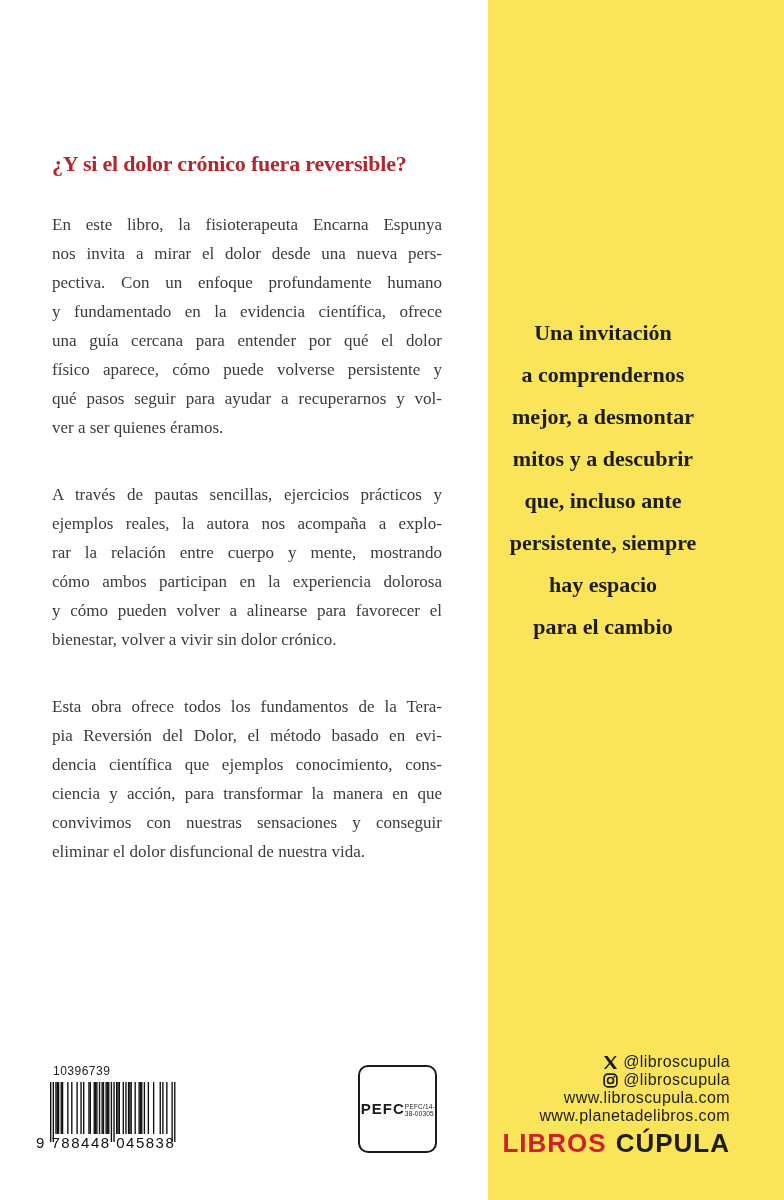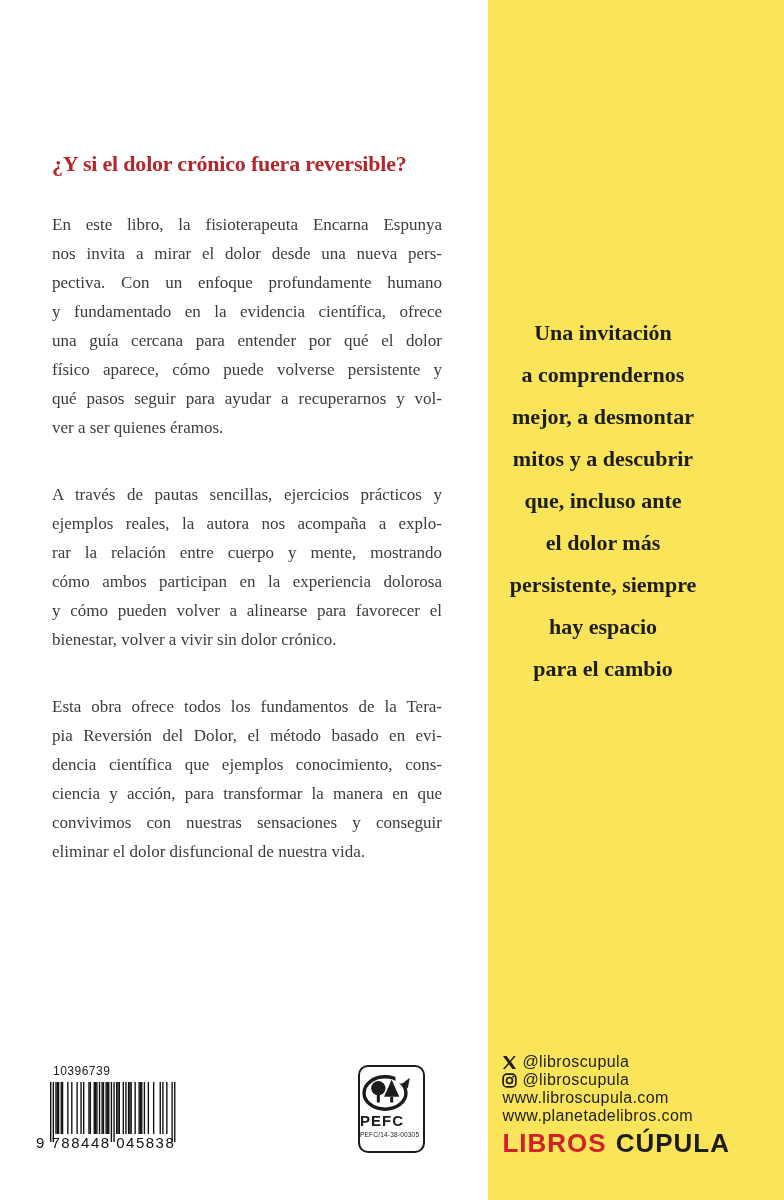--- a/index.html
+++ b/index.html
@@ -45,40 +45,40 @@
     font-family:"Liberation Sans",sans-serif;font-size:12px;color:#222;
     margin:0 0 4px 17px;letter-spacing:0.5px;
   }
   .bc-bars{display:block;margin-left:14px;fill:#111;}
   .bc-digits{
     font-family:"Liberation Sans",sans-serif;font-size:15px;color:#111;
     letter-spacing:1.5px;margin-top:-8px;white-space:nowrap;
   }
   
   .pefc{
-    position:absolute;left:358px;top:1065px;width:67px;height:88px;
+    position:absolute;left:358px;top:1065px;width:79px;height:88px;
     border:2.5px solid #1b1b1b;border-radius:10px;box-sizing:border-box;
-    display:flex;flex-direction:column;background:#fff;
+    display:flex;flex-direction:row;align-items:center;background:#fff;
   }
   .pefc-mark{margin-top:6px;}
   .pefc-label{
     font-family:"Liberation Sans",sans-serif;font-weight:bold;font-size:15px;
     letter-spacing:1px;color:#1b1b1b;line-height:16px;
   }
   .pefc-code{
     font-family:"Liberation Sans",sans-serif;font-size:6.5px;color:#1b1b1b;
     margin-top:2px;letter-spacing:0.2px;
   }
   
   .social{
     position:absolute;top:1053px;right:54px;text-align:right;
     font-family:"Liberation Sans",sans-serif;color:var(--dark-text,#1D1D1B);
   }
   .soc-line{
-    display:flex;justify-content:flex-start;align-items:center;
+    display:flex;justify-content:flex-end;align-items:center;
     height:18px;font-size:16px;letter-spacing:0.4px;
   }
   .soc-line svg{margin-right:5px;flex:0 0 auto;}
   .pub-logo{
     margin-top:4px;font-size:26px;font-weight:bold;letter-spacing:1px;
     white-space:nowrap;line-height:28px;
   }
   .pub-logo .part1{color:var(--logo-red,#D2202A);margin-right:9px;}
   .pub-logo .part2{color:#1d1d1b;}
 </style>
@@ -120,21 +120,20 @@
         </div>
       </div>
   </div>
 
   <div class="quote" id="quote">
       <div class="qline">Una invitación</div>
       <div class="qline">a comprendernos</div>
       <div class="qline">mejor, a desmontar</div>
       <div class="qline">mitos y a descubrir</div>
       <div class="qline">que, incluso ante</div>
-      <div class="qline">el dolor más</div>
       <div class="qline">persistente, siempre</div>
       <div class="qline">hay espacio</div>
       <div class="qline">para el cambio</div>
     </div>
 
   <div class="barcode">
     <div class="bc-num">10396739</div>
     <svg id="bars" class="bc-bars" width="126" height="60" viewBox="0 0 126 60">
         <rect x="0.00" y="0" width="1.37" height="60"></rect>
         <rect x="2.64" y="0" width="1.37" height="60"></rect>

